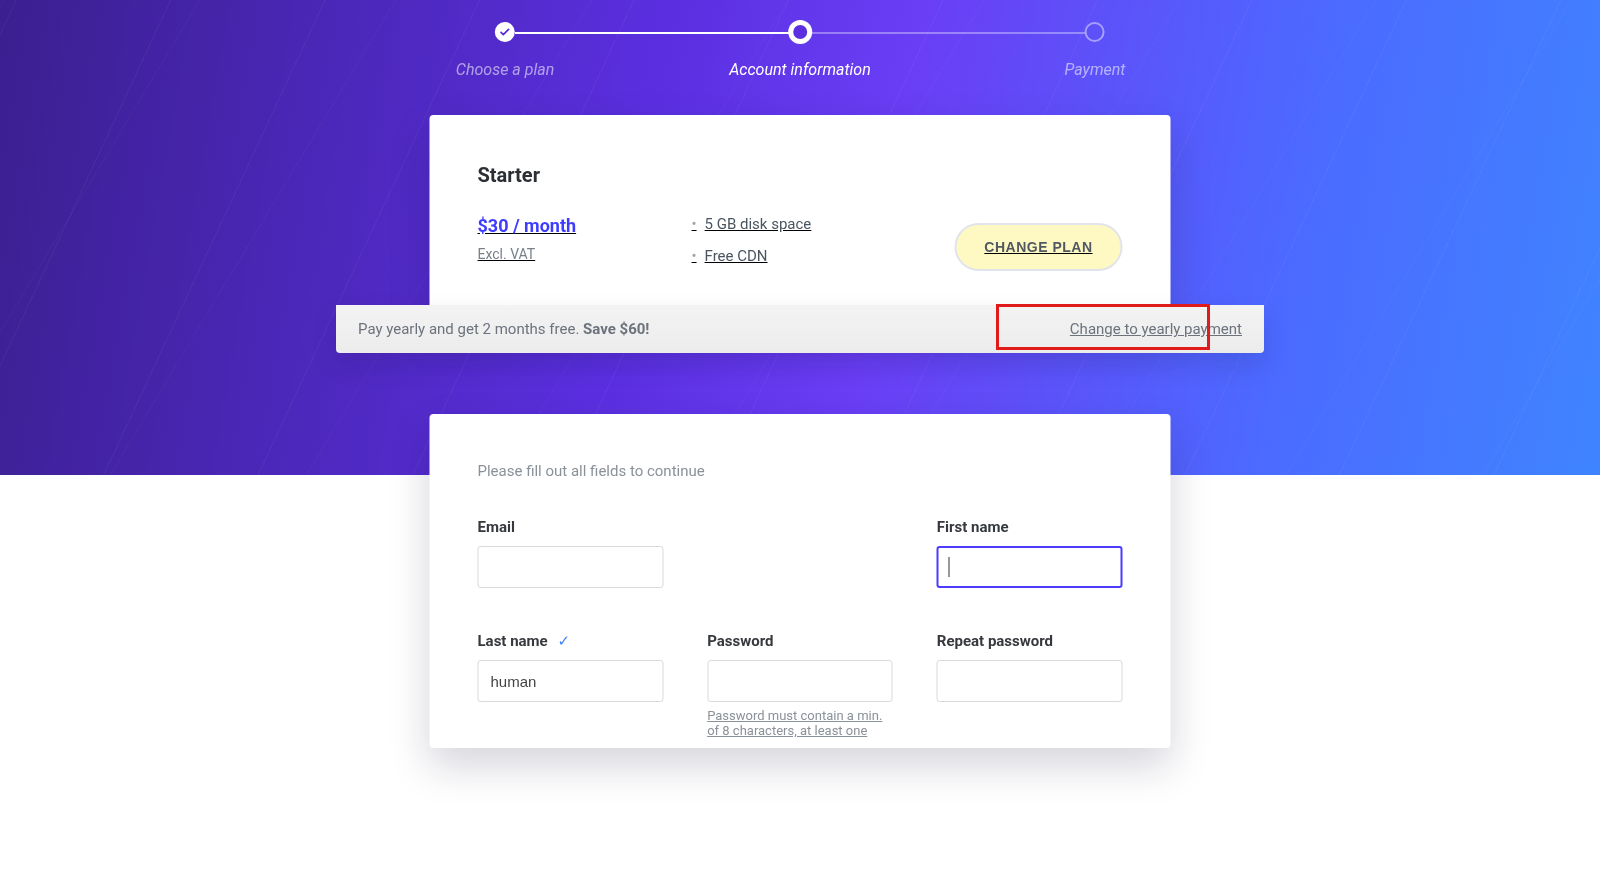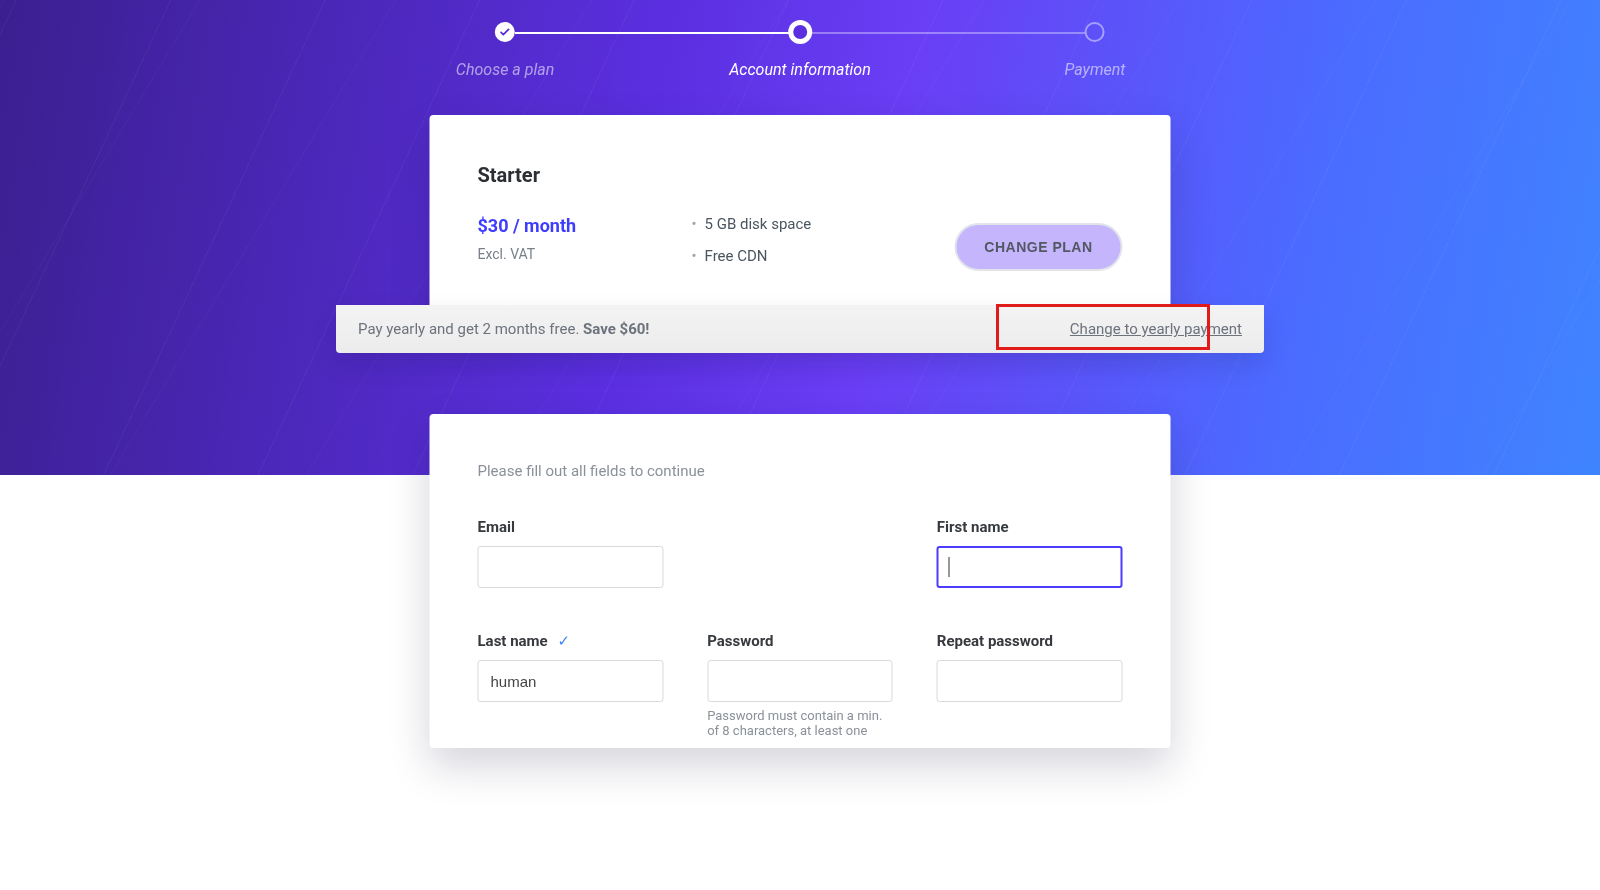--- a/index.html
+++ b/index.html
@@ -28,30 +28,30 @@
   .step .label { margin-top: 18px; color: #fff; font-size: 16px; white-space: nowrap; font-style: italic; }
   .step .label.dim { color: rgba(255,255,255,.55); }
 
   .card {
     position: absolute; left: 50%; transform: translateX(-50%);
     width: 741px; background: #fff; border-radius: 4px;
     box-shadow: 0 18px 40px rgba(20,20,60,.18);
   }
   .plan-card { top: 115px; padding: 48px 48px 40px 48px; }
   .plan-title { font-size: 20px; font-weight: 700; color: #2b2f33; margin-bottom: 28px; }
-  .plan-row { display: flex; align-items: flex-start; gap: 44px; }
+  .plan-row { display: flex; align-items: flex-start; gap: 44px; text-decoration: underline; }
   .plan-price { min-width: 170px; }
   .price { color: #3e3cff; font-weight: 700; font-size: 18px; }
   .excl { color: #7a8089; font-size: 14px; margin-top: 10px; }
   .feat-col { min-width: 160px; color: #4a5560; font-size: 15px; }
   .feat-col div { margin-bottom: 14px; }
   .feat-col div::before { content: "•"; color: #9aa3ad; margin-right: 8px; }
   .change-btn {
     margin-left: auto; align-self: center;
-    border: 2px solid #e1e4ea; background: #c4b5fd; color: #525862;
+    border: 2px solid #e1e4ea; background: #fef9c3; color: #525862;
     font-weight: 700; letter-spacing: .5px; font-size: 14px;
     padding: 14px 28px; border-radius: 999px; cursor: pointer;
   }
 
   .yearly-bar {
     position: absolute; left: 50%; transform: translateX(-50%);
     top: 305px; width: 928px; height: 48px;
     background: linear-gradient(#f3f3f3,#ececec);
     border-bottom-left-radius: 4px; border-bottom-right-radius: 4px;
     display: flex; align-items: center; padding: 0 22px;
@@ -65,21 +65,21 @@
   .form-intro { color: #8b9199; font-size: 15px; margin-bottom: 38px; }
   .form-grid { display: grid; grid-template-columns: 1fr 1fr 1fr; column-gap: 52px; row-gap: 30px; gap: 44px; }
   .field.span { grid-column: 1; }
   .field label { display: block; font-weight: 700; color: #36393d; font-size: 15px; margin-bottom: 10px; }
   .field label .ok { color: #3b82f6; font-weight: 400; margin-left: 6px; }
   .field input {
     width: 100%; height: 42px; border: 1px solid #d6d9de; border-radius: 3px;
     padding: 0 12px; font-size: 15px; color: #444; background: #fff;
   }
   .field input.active { border: 2px solid #4b3cff; }
-  .hint { color: #8b9199; font-size: 13px; margin-top: 6px; }
+  .hint { color: #8b9199; font-size: 13px; margin-top: 6px; text-decoration: underline; }
 
   .caret { position: relative; }
   .caret::after {
     content: ""; position: absolute; left: 12px; top: 11px; width: 1px; height: 20px;
     background: #333; animation: blink 1s steps(1) infinite;
   }
   @keyframes blink { 50% { opacity: 0; } }
 </style>
 </head>
 <body>

